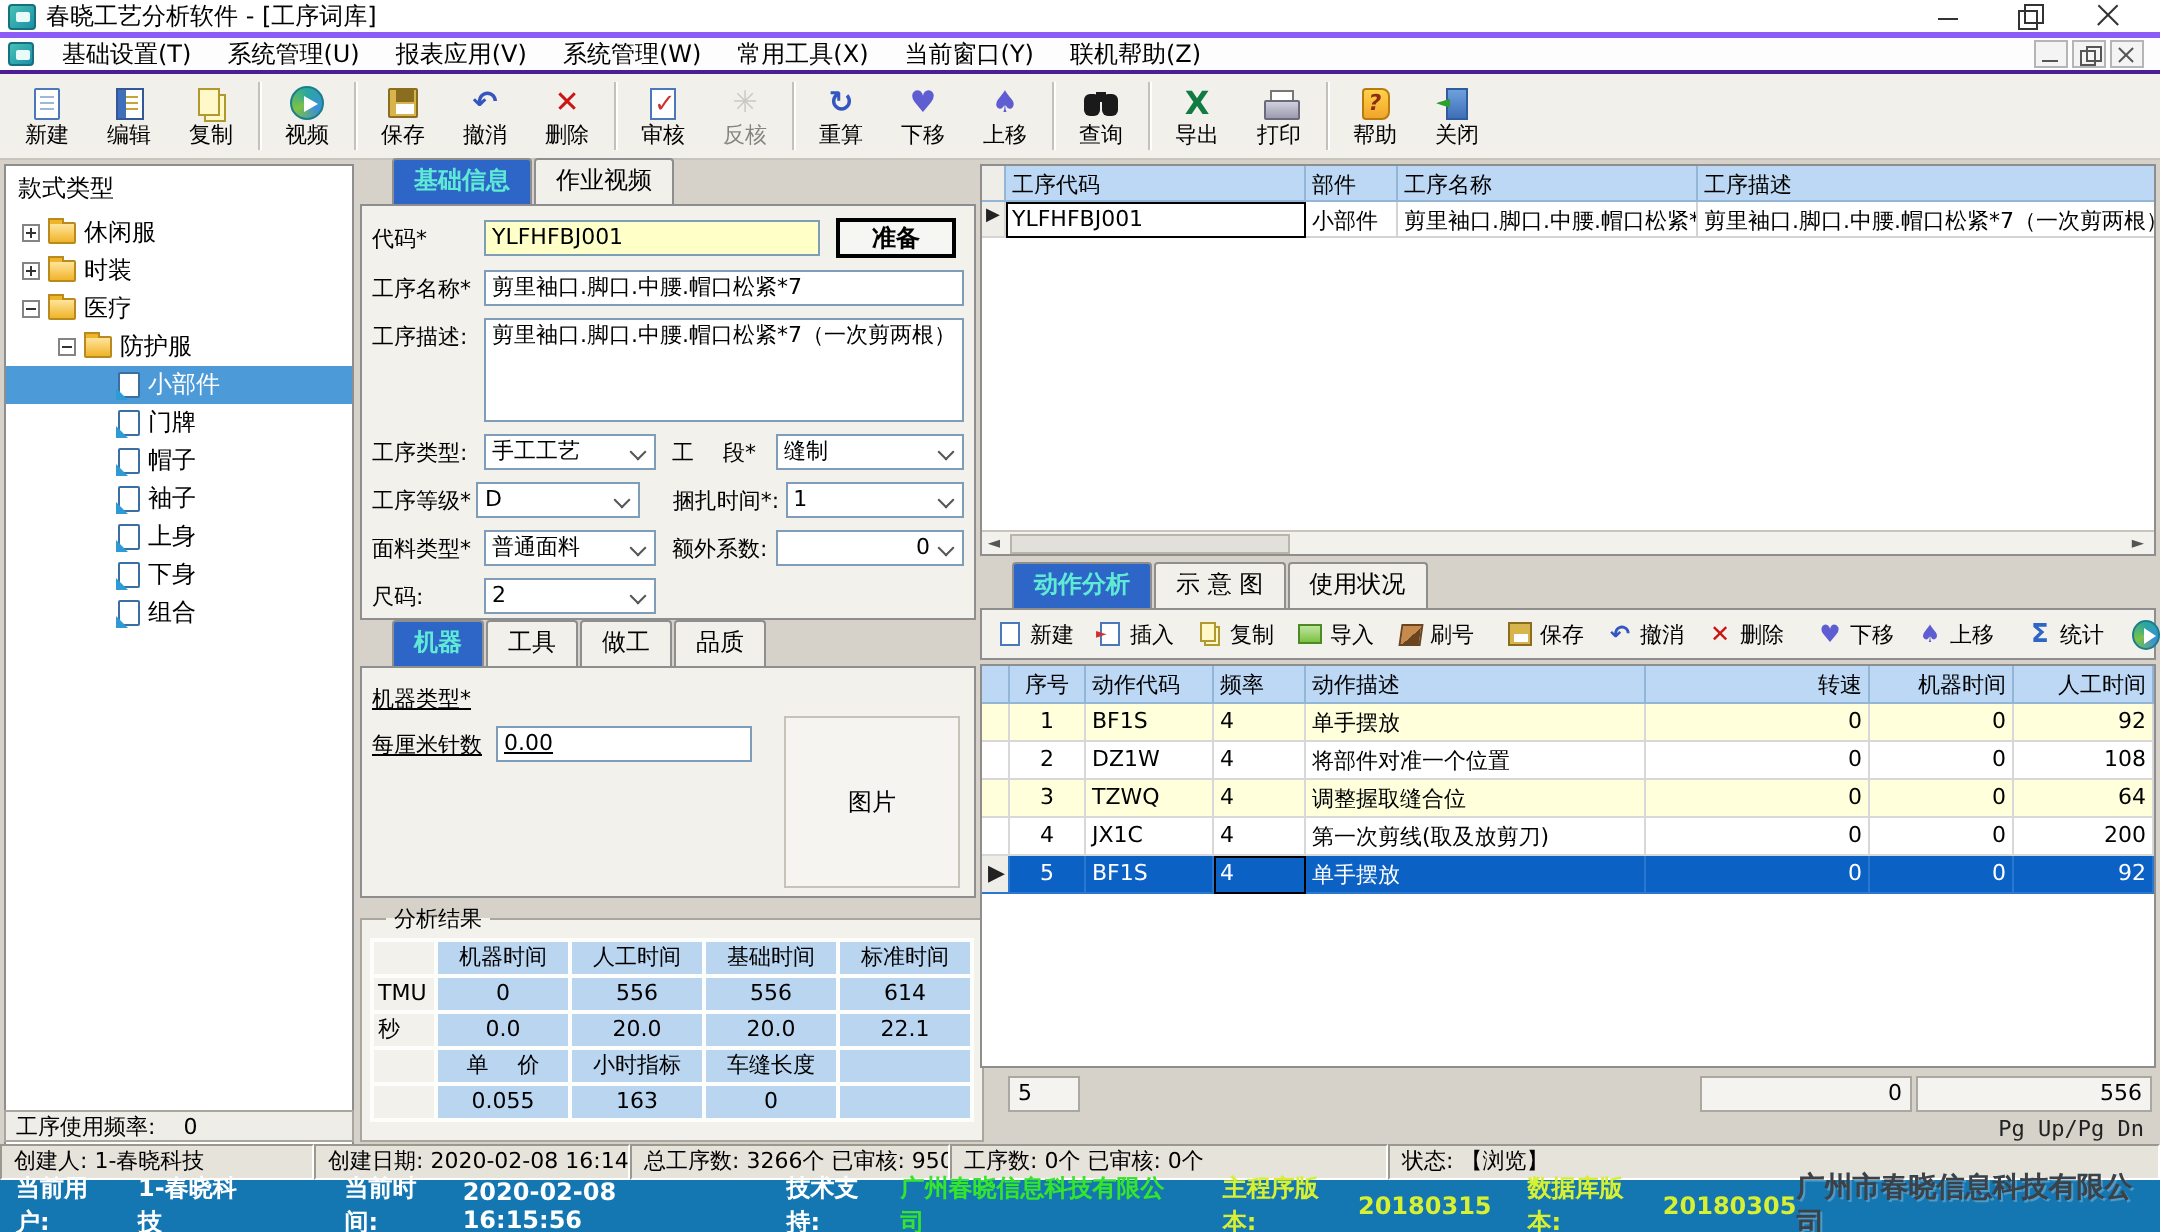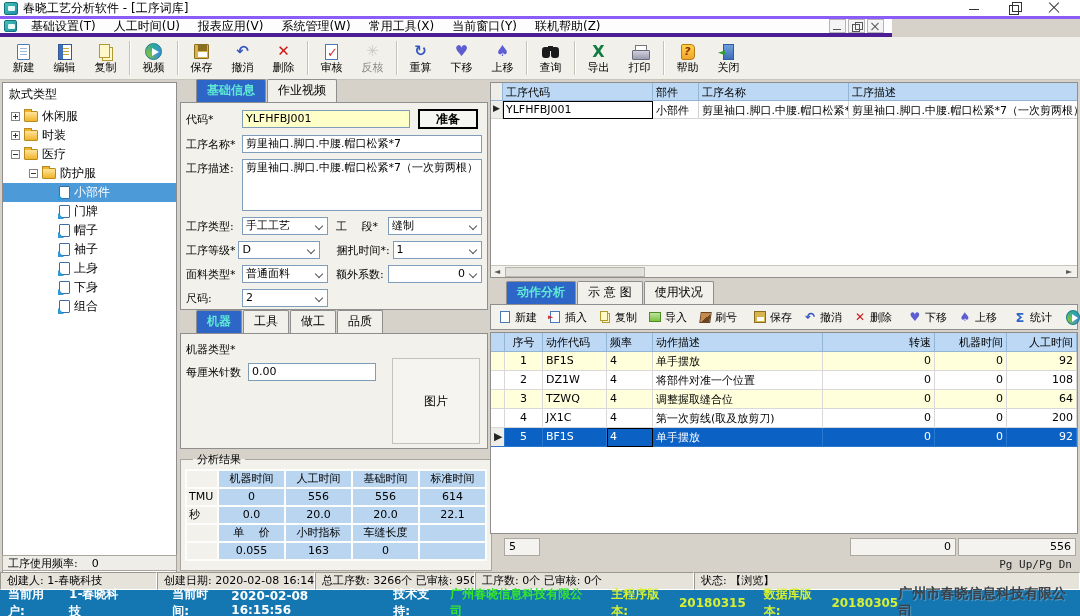--- a/index.html
+++ b/index.html
@@ -13,21 +13,21 @@
   .title-text { font-size:12px; }
   .tb-controls { margin-left:auto; display:flex; gap:26px; padding-right:14px; }
   .wc { width:14px; height:14px; position:relative; cursor:default; }
   .g-min::before { content:""; position:absolute; left:1px; top:8px; width:10px; height:1px; background:#333; }
   .g-res::before { content:""; position:absolute; left:1px; top:4px; width:8px; height:8px; border:1px solid #333; background:#fff; }
   .g-res::after  { content:""; position:absolute; left:4px; top:1px; width:8px; height:8px; border:1px solid #333; }
   .g-x::before, .g-x::after { content:""; position:absolute; left:-1px; top:6px; width:14px; height:1.4px; background:#333; }
   .g-x::before { transform:rotate(45deg); } .g-x::after { transform:rotate(-45deg); }
 
   
-  .menubar { position:absolute; left:0; top:19px; width:892px; height:18px; background:#FDFDFD; display:flex; align-items:center; padding:0 4px; border-bottom:4px solid #4c1d95; }
+  .menubar { position:absolute; left:0; top:19px; width:1080px; height:18px; background:#FDFDFD; display:flex; align-items:center; padding:0 4px; border-bottom:2px solid #4c1d95; }
   .menu-item { padding:0 9px; font-size:12px; cursor:default; }
   .mdi-controls { margin-left:auto; display:flex; gap:2px; padding-right:4px; }
   .mdi-btn { width:17px; height:14px; border:1px solid #B5B5B5; background:#F4F4F4; position:relative; }
   .m-min::before { content:""; position:absolute; left:3px; top:9px; width:8px; height:1px; background:#555; }
   .m-res::before { content:""; position:absolute; left:3px; top:4px; width:6px; height:6px; border:1px solid #555; }
   .m-res::after { content:""; position:absolute; left:6px; top:2px; width:6px; height:6px; border:1px solid #555; }
   .m-x::before,.m-x::after { content:""; position:absolute; left:2px; top:6px; width:10px; height:1px; background:#555; }
   .m-x::before{ transform:rotate(45deg);} .m-x::after{ transform:rotate(-45deg);}
 
   
@@ -94,21 +94,21 @@
   .flabel { font-size:11px; white-space:nowrap; }
   .tb { background:#fff; border:1px solid #7F9DB9; font-size:11px; height:18px; line-height:16px; padding:0 3px; overflow:hidden; white-space:nowrap; }
   .tb.yellow { background:#FFFFC8; }
   .cb { background:#fff; border:1px solid #7F9DB9; font-size:11px; height:18px; line-height:16px; padding:0 16px 0 3px; position:relative; overflow:hidden; white-space:nowrap; }
   .cb::after { content:""; position:absolute; right:5px; top:5px; width:5px; height:5px; border-right:1.4px solid #555; border-bottom:1.4px solid #555; transform:rotate(45deg); }
   .cb.num { text-align:right; }
   .ready-btn { border:2px solid #000; background:#F6F6F2; font-weight:bold; font-size:12px; height:20px; line-height:16px; padding:0 16px; margin-left:8px; cursor:default; }
   .descbox { background:#fff; border:1px solid #7F9DB9; font-size:11px; line-height:14px; padding:1px 3px; height:52px; overflow:hidden; }
 
   .machine-tabs { position:absolute; left:180px; top:313px; }
-  .machinebox { position:absolute; left:180px; top:333px; width:308px; height:116px; background:#F2F1EC; border:1px solid #8E8E8E; padding:8px 5px 0; }
+  .machinebox { position:absolute; left:180px; top:333px; width:308px; height:116px; background:#F2F1EC; border:1px solid #8E8E8E; padding:8px 5px 0;text-decoration:underline; }
   .picture-box { position:absolute; right:7px; top:24px; width:88px; height:86px; background:#F5F4F0; border:1px solid #C5C2BA; display:flex; align-items:center; justify-content:center; font-size:12px; }
 
   fieldset.analysis { position:absolute; left:180px; top:452px; width:308px; height:119px; border:1px solid #A9A6A0; background:#F2F1EC; padding:2px 4px; }
   fieldset.analysis legend { font-size:11px; padding:0 4px; margin-left:8px; }
   .antable { display:grid; grid-template-columns:30px 65px 65px 65px 65px; gap:2px; background:#FDFDFB; padding:2px; }
   .ac { background:#B9D5F0; text-align:center; font-size:11px; height:16px; line-height:16px; overflow:hidden; }
   .al { background:#F2F1EC; text-align:left; padding-left:2px; }
 
   
   .proc-wrap { position:absolute; left:490px; top:82px; width:588px; height:196px; background:#fff; border:1px solid #8E8E8E; overflow:hidden; }
@@ -175,21 +175,21 @@
   <span class="tb-controls">
     <span class="wc g-min"></span>
     <span class="wc g-res"></span>
     <span class="wc g-x"></span>
   </span>
 </div>
 
 <div class="menubar">
   <span class="appicon" style="width:13px;height:12px;"></span>
   <span class="menu-item">基础设置(T)</span>
-  <span class="menu-item">人工时间(U)</span>
+  <span class="menu-item">系统管理(U)</span>
   <span class="menu-item">报表应用(V)</span>
   <span class="menu-item">系统管理(W)</span>
   <span class="menu-item">常用工具(X)</span>
   <span class="menu-item">当前窗口(Y)</span>
   <span class="menu-item">联机帮助(Z)</span>
   <span class="mdi-controls">
     <span class="mdi-btn m-min"></span>
     <span class="mdi-btn m-res"></span>
     <span class="mdi-btn m-x"></span>
   </span>

